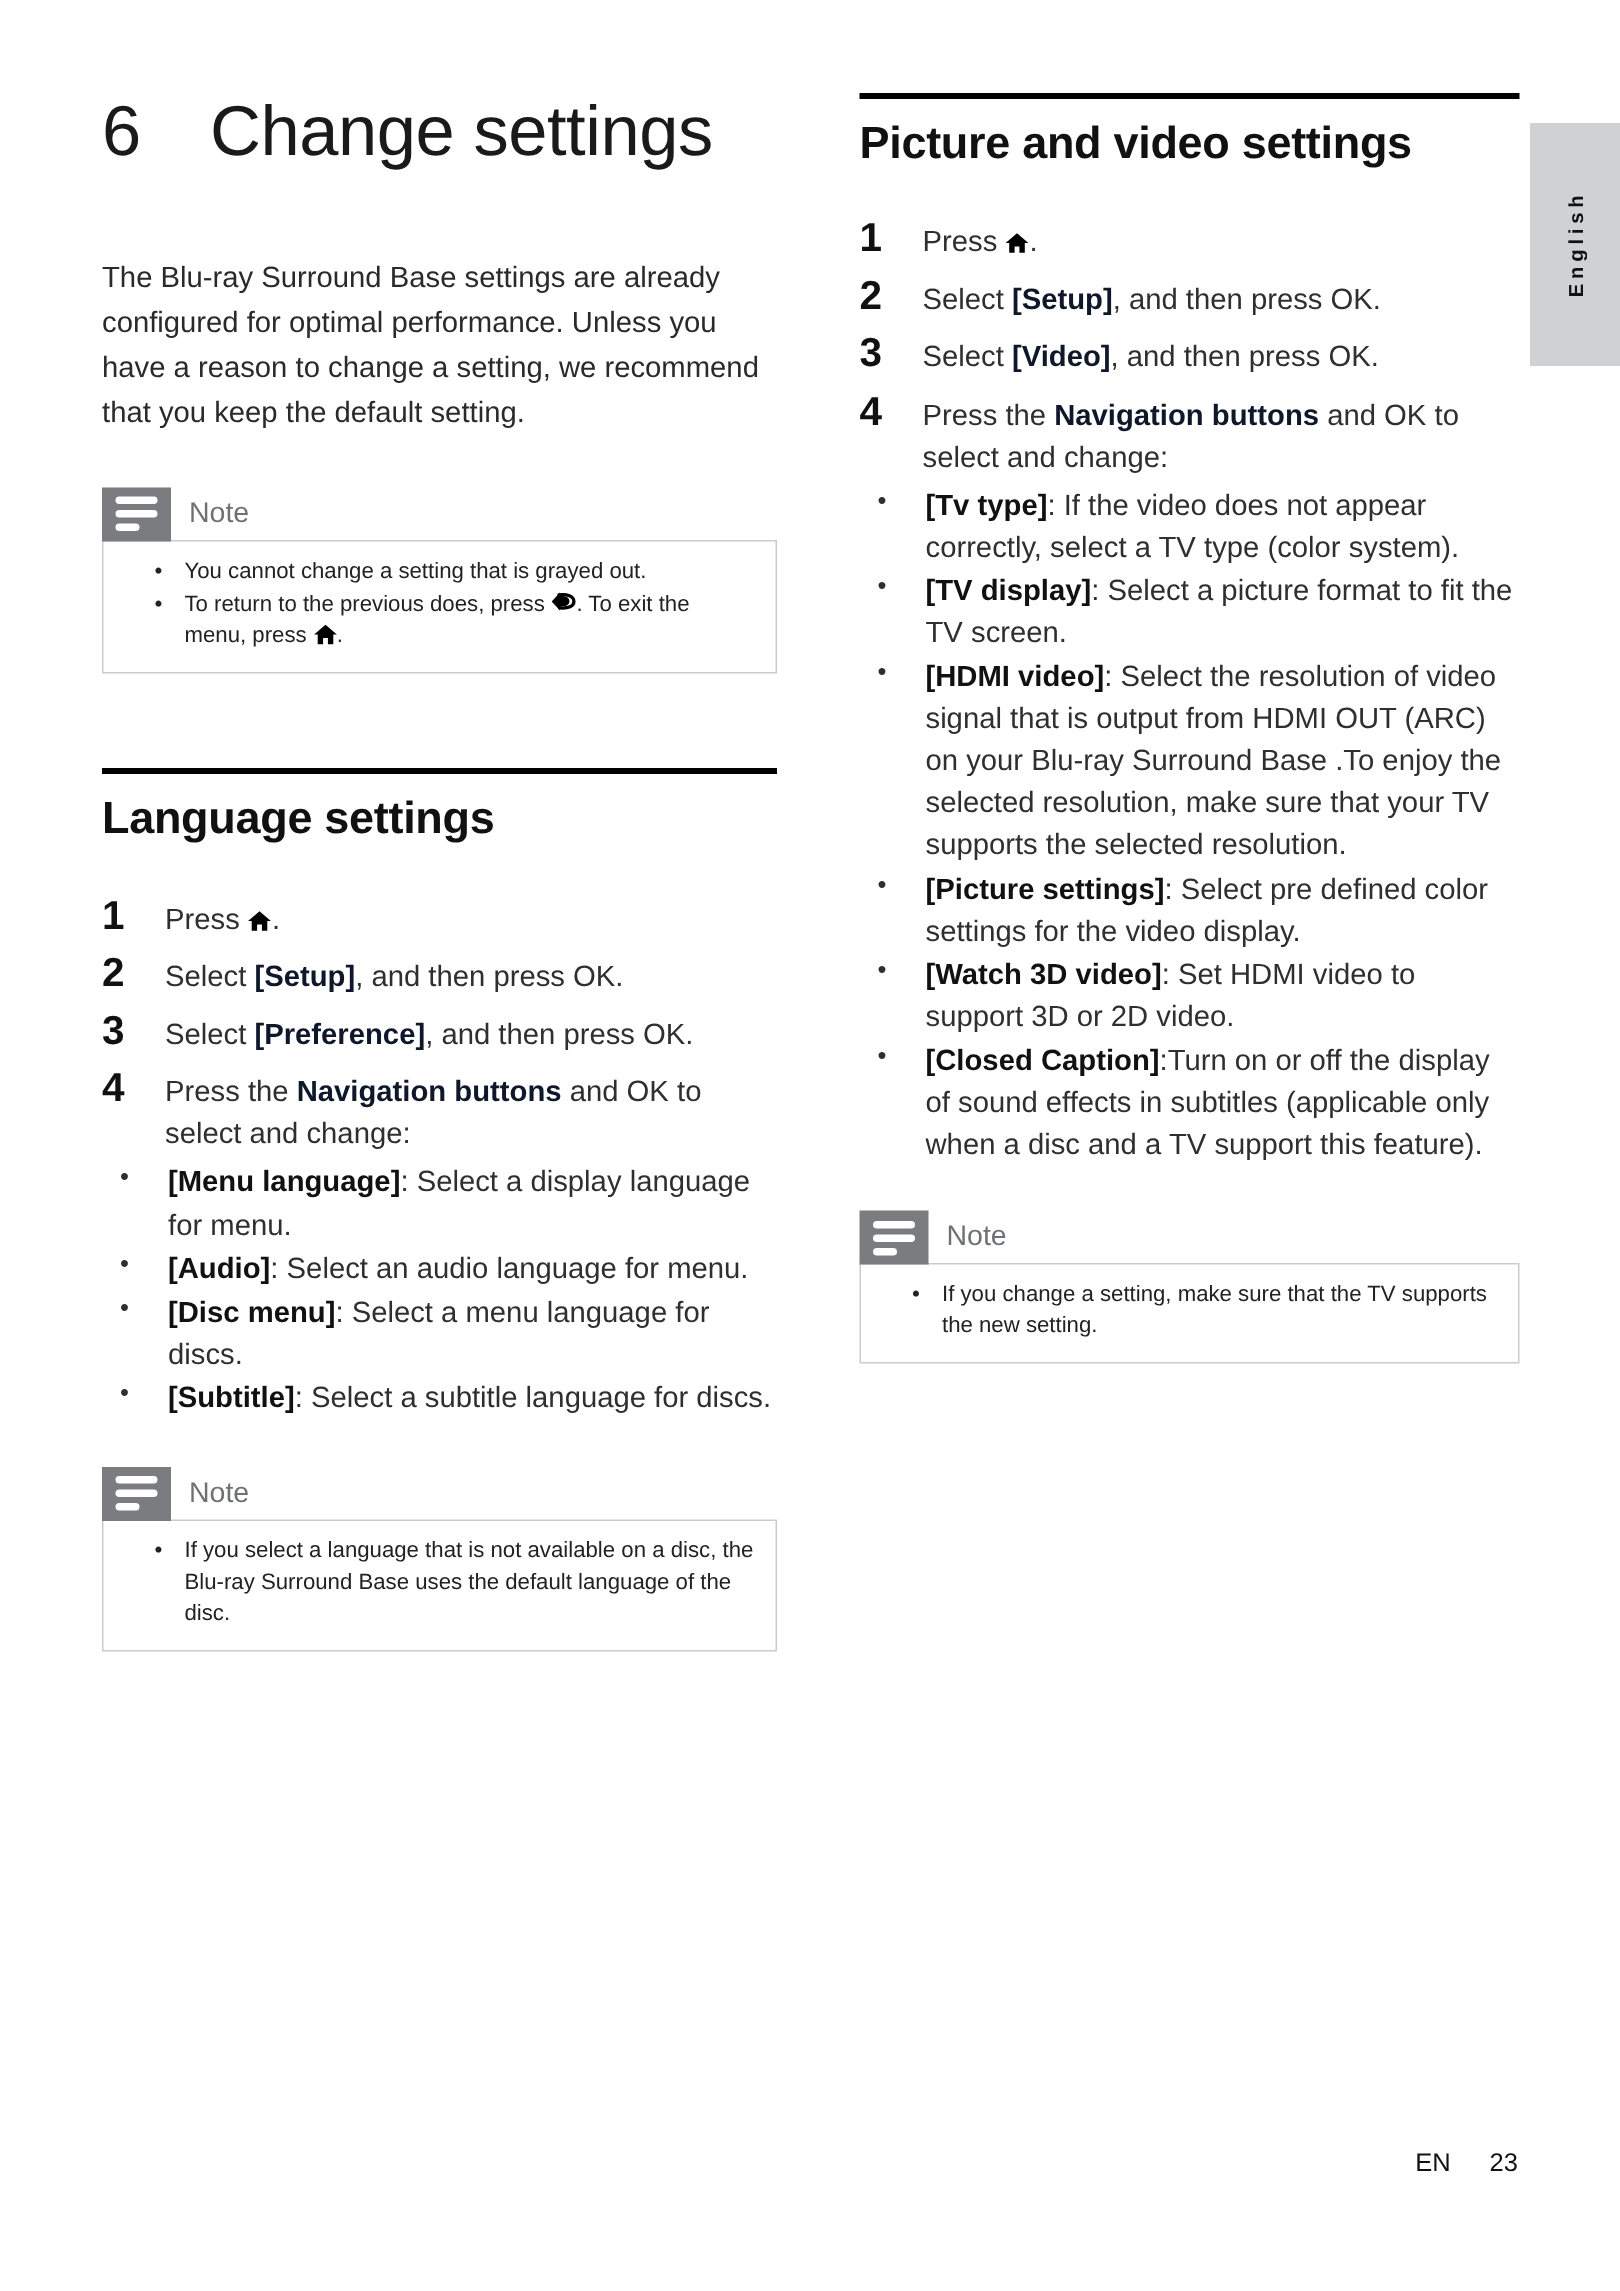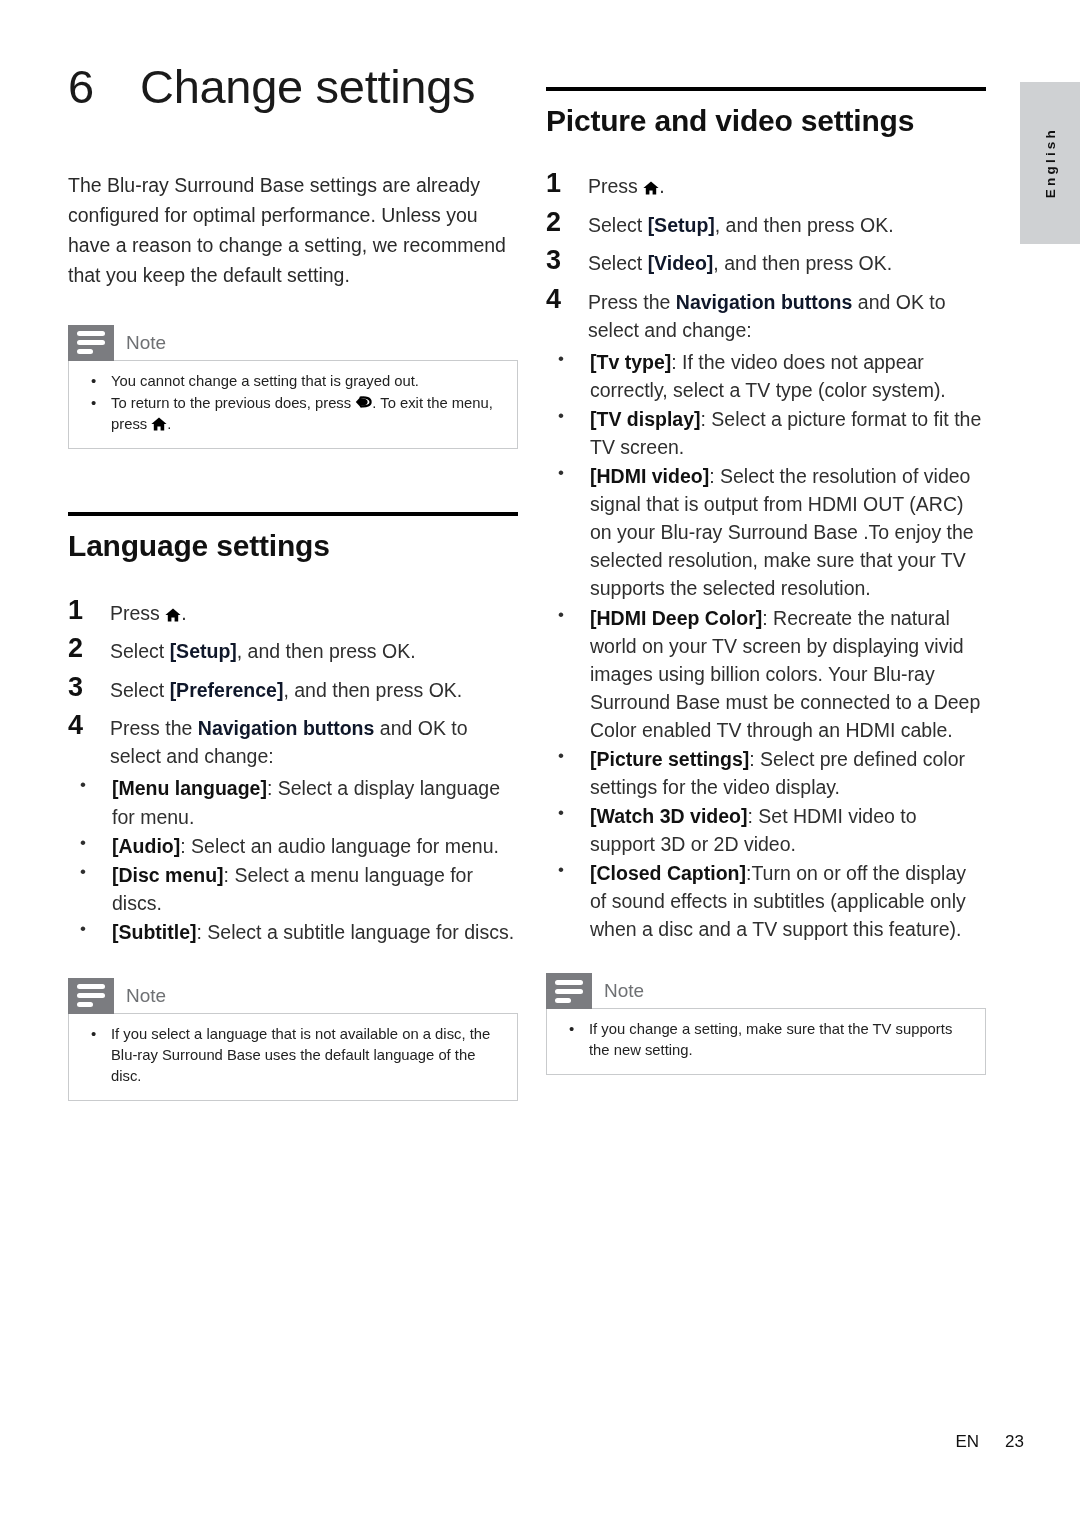--- a/index.html
+++ b/index.html
@@ -42,24 +42,23 @@
 
   
   .col-left {
     position: absolute;
     left: 68px;
     top: 62px;
     width: 450px;
   }
   .col-right {
     position: absolute;
-    left: 546px;
+    left: 573px;
     top: 62px;
     width: 440px;
-    margin-top: 25px;
   }
 
   
   .chapter {
     display: flex;
     align-items: baseline;
     font-size: 47px;
     font-weight: normal;
     letter-spacing: -0.3px;
     margin: 0 0 0 0;
@@ -163,21 +162,21 @@
   .note-icon i:nth-child(2) { width: 28px; }
   .note-icon i:nth-child(3) { width: 16px; margin-right: 12px; }
   .note-title {
     font-size: 19px;
     color: #6e7073;
     padding-left: 12px;
     align-self: center;
   }
   .note-body {
     border: 1px solid #c9cbcd;
-    padding: 10px 14px 12px 14px;
+    padding: 10px 14px 12px 26px;
     margin-top: -1px;
   }
   .note-body ul {
     list-style: none;
     margin: 0;
     padding: 0;
   }
   .note-body li {
     position: relative;
     padding-left: 28px;
@@ -199,21 +198,21 @@
   .ico {
     display: inline-block;
     vertical-align: -2px;
     line-height: 1;
   }
   .ico svg { display: block; }
 
   
   .footer {
     position: absolute;
-    left: 12px;
+    left: 0;
     top: 1432px;
     width: 1012px;
     text-align: right;
     font-size: 17px;
     color: #111;
   }
   .footer .en { margin-right: 26px; }
 </style>
 </head>
 <body>
@@ -344,21 +343,20 @@
           <div class="n">4</div>
           <div class="body"><span>Press the </span><b>Navigation buttons</b><span> and OK to select and change:</span></div>
         </div>
 
       </div>
 
       <ul class="sublist">
         <li><b>[Tv type]</b><span>: If the video does not appear correctly, select a TV type (color system).</span></li>
         <li><b>[TV display]</b><span>: Select a picture format to fit the TV screen.</span></li>
         <li><b>[HDMI video]</b><span>: Select the resolution of video signal that is output from HDMI OUT (ARC) on your Blu-ray Surround Base .To enjoy the selected resolution, make sure that your TV supports the selected resolution.</span></li>
-        <li><b>[HDMI Deep Color]</b><span>: Recreate the natural world on your TV screen by displaying vivid images using billion colors. Your Blu-ray Surround Base must be connected to a Deep Color enabled TV through an HDMI cable.</span></li>
         <li><b>[Picture settings]</b><span>: Select pre defined color settings for the video display.</span></li>
         <li><b>[Watch 3D video]</b><span>: Set HDMI video to support 3D or 2D video.</span></li>
         <li><b>[Closed Caption]</b><span>:Turn on or off the display of sound effects in subtitles (applicable only when a disc and a TV support this feature).</span></li>
       </ul>
     </div>
 
     <div class="note" style="margin-top:30px;">
       <div class="note-head">
         <div class="note-icon">
             <i></i>

